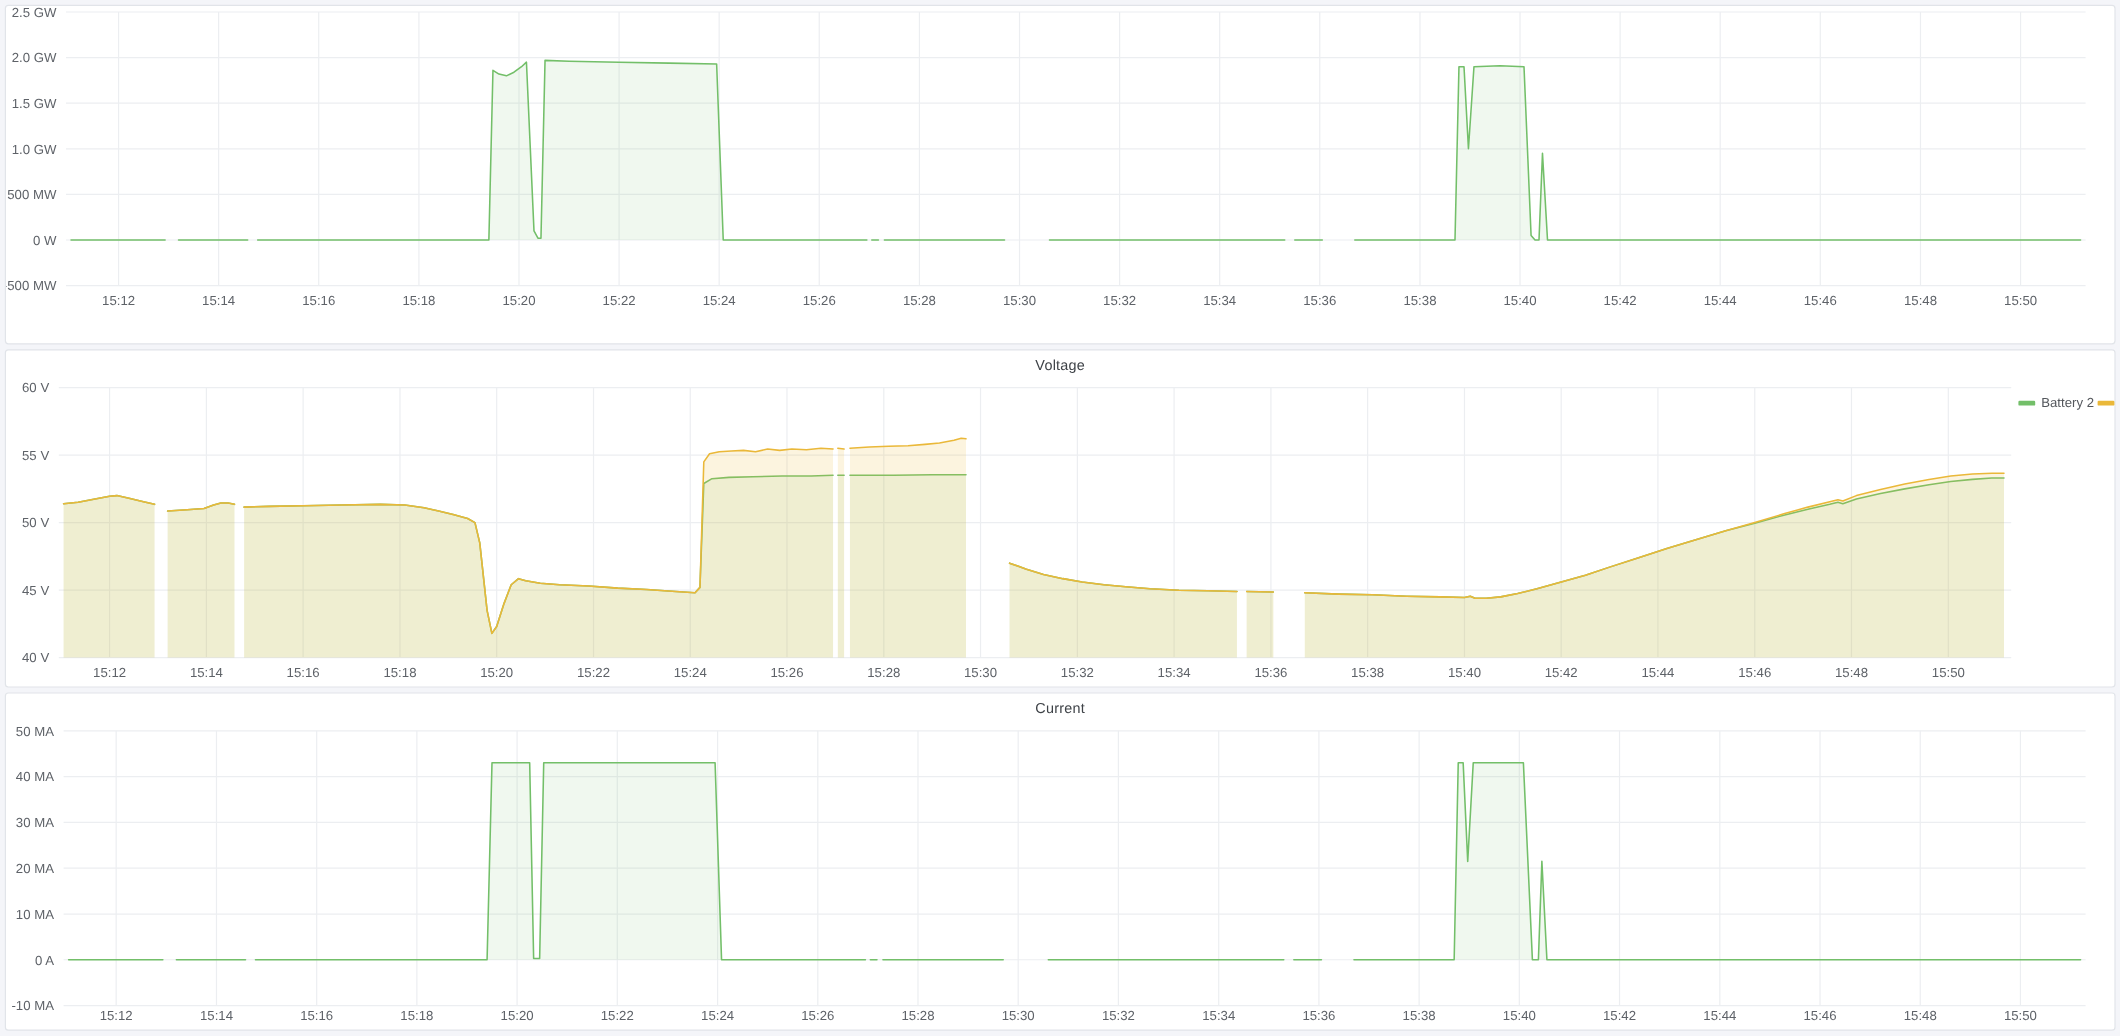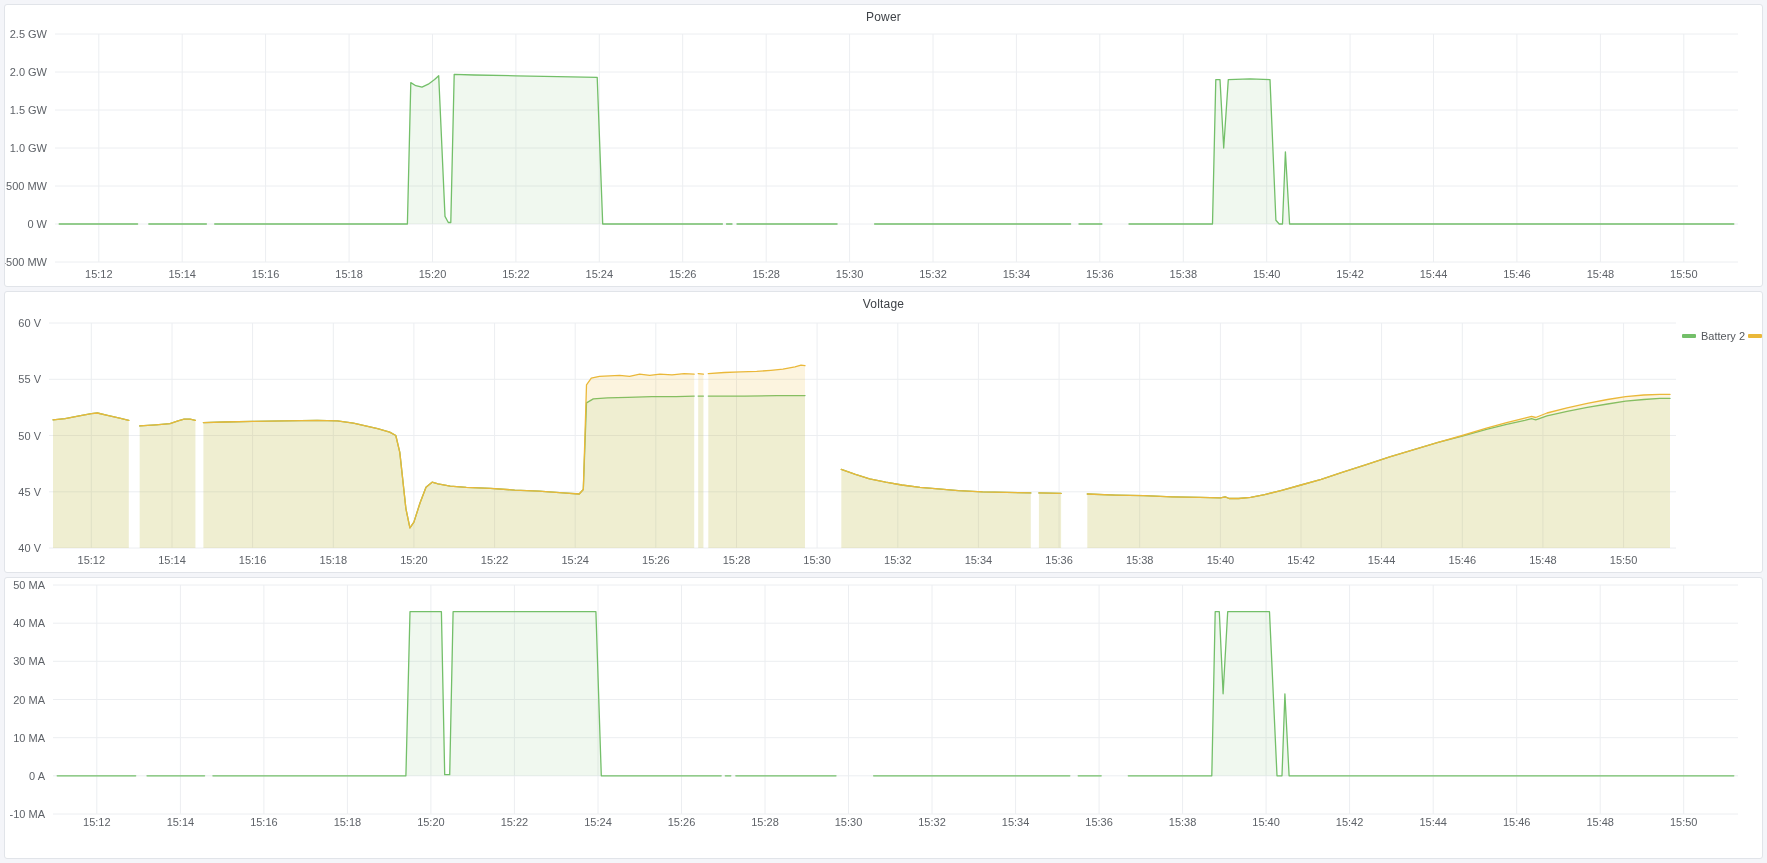--- a/index.html
+++ b/index.html
@@ -14,23 +14,20 @@
   .legend-item{display:flex;align-items:center;gap:5px;height:15px;font-size:11px;color:#54575c;cursor:pointer;white-space:nowrap;}
   .swatch{width:14px;height:4px;border-radius:1px;flex:none;}
   svg text{font-family:"Liberation Sans",sans-serif;font-size:11px;fill:#5e6268;}
 </style>
 </head>
 <body>
 
 <div class="dashboard">
 
   <section class="panel" style="height:283px">
-    <header class="panel-header">
-      <h2 class="panel-title">Power</h2>
-    </header>
     <div class="panel-body">
       <div class="chart"><svg width="1757" height="257" viewBox="0 0 1757 257">
             <line x1="93.8" y1="5" x2="93.8" y2="233.0" stroke="#eceef1" stroke-width="1"></line>
             <line x1="177.2" y1="5" x2="177.2" y2="233.0" stroke="#eceef1" stroke-width="1"></line>
             <line x1="260.6" y1="5" x2="260.6" y2="233.0" stroke="#eceef1" stroke-width="1"></line>
             <line x1="344.1" y1="5" x2="344.1" y2="233.0" stroke="#eceef1" stroke-width="1"></line>
             <line x1="427.5" y1="5" x2="427.5" y2="233.0" stroke="#eceef1" stroke-width="1"></line>
             <line x1="510.9" y1="5" x2="510.9" y2="233.0" stroke="#eceef1" stroke-width="1"></line>
             <line x1="594.3" y1="5" x2="594.3" y2="233.0" stroke="#eceef1" stroke-width="1"></line>
             <line x1="677.7" y1="5" x2="677.7" y2="233.0" stroke="#eceef1" stroke-width="1"></line>
@@ -196,20 +193,23 @@
         </div>
         <div class="legend-item">
           <span class="swatch" style="background: rgb(234, 184, 57);"></span>
           <span>Bus Voltage</span>
         </div>
       </div>
     </div>
   </section>
 
   <section class="panel" style="height:282px">
+    <header class="panel-header">
+      <h2 class="panel-title">Current</h2>
+    </header>
     <div class="panel-body">
       <div class="chart"><svg width="1757" height="256" viewBox="0 0 1757 256">
             <line x1="91.8" y1="7" x2="91.8" y2="236.0" stroke="#eceef1" stroke-width="1"></line>
             <line x1="175.4" y1="7" x2="175.4" y2="236.0" stroke="#eceef1" stroke-width="1"></line>
             <line x1="258.9" y1="7" x2="258.9" y2="236.0" stroke="#eceef1" stroke-width="1"></line>
             <line x1="342.4" y1="7" x2="342.4" y2="236.0" stroke="#eceef1" stroke-width="1"></line>
             <line x1="425.9" y1="7" x2="425.9" y2="236.0" stroke="#eceef1" stroke-width="1"></line>
             <line x1="509.4" y1="7" x2="509.4" y2="236.0" stroke="#eceef1" stroke-width="1"></line>
             <line x1="593.0" y1="7" x2="593.0" y2="236.0" stroke="#eceef1" stroke-width="1"></line>
             <line x1="676.5" y1="7" x2="676.5" y2="236.0" stroke="#eceef1" stroke-width="1"></line>

